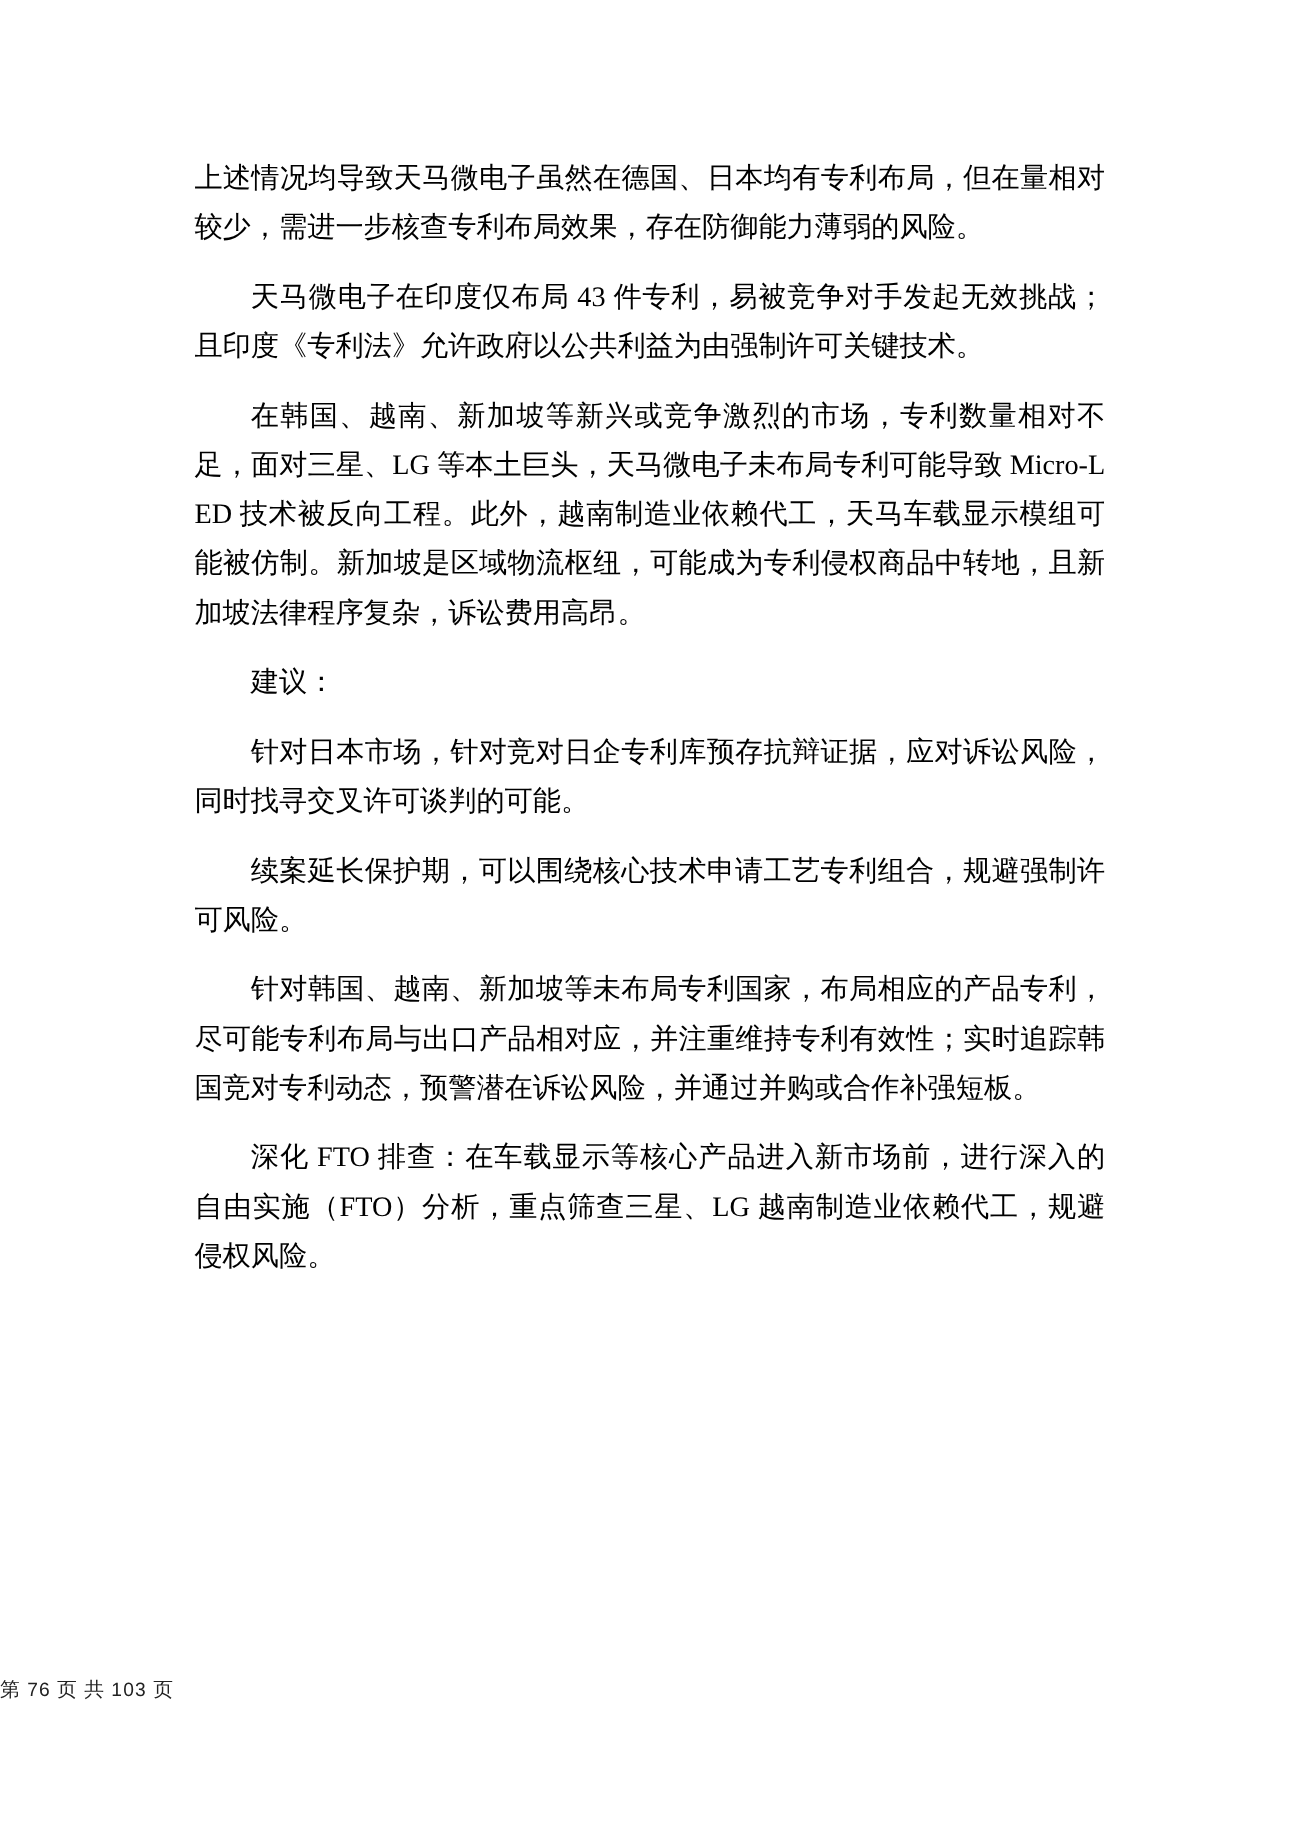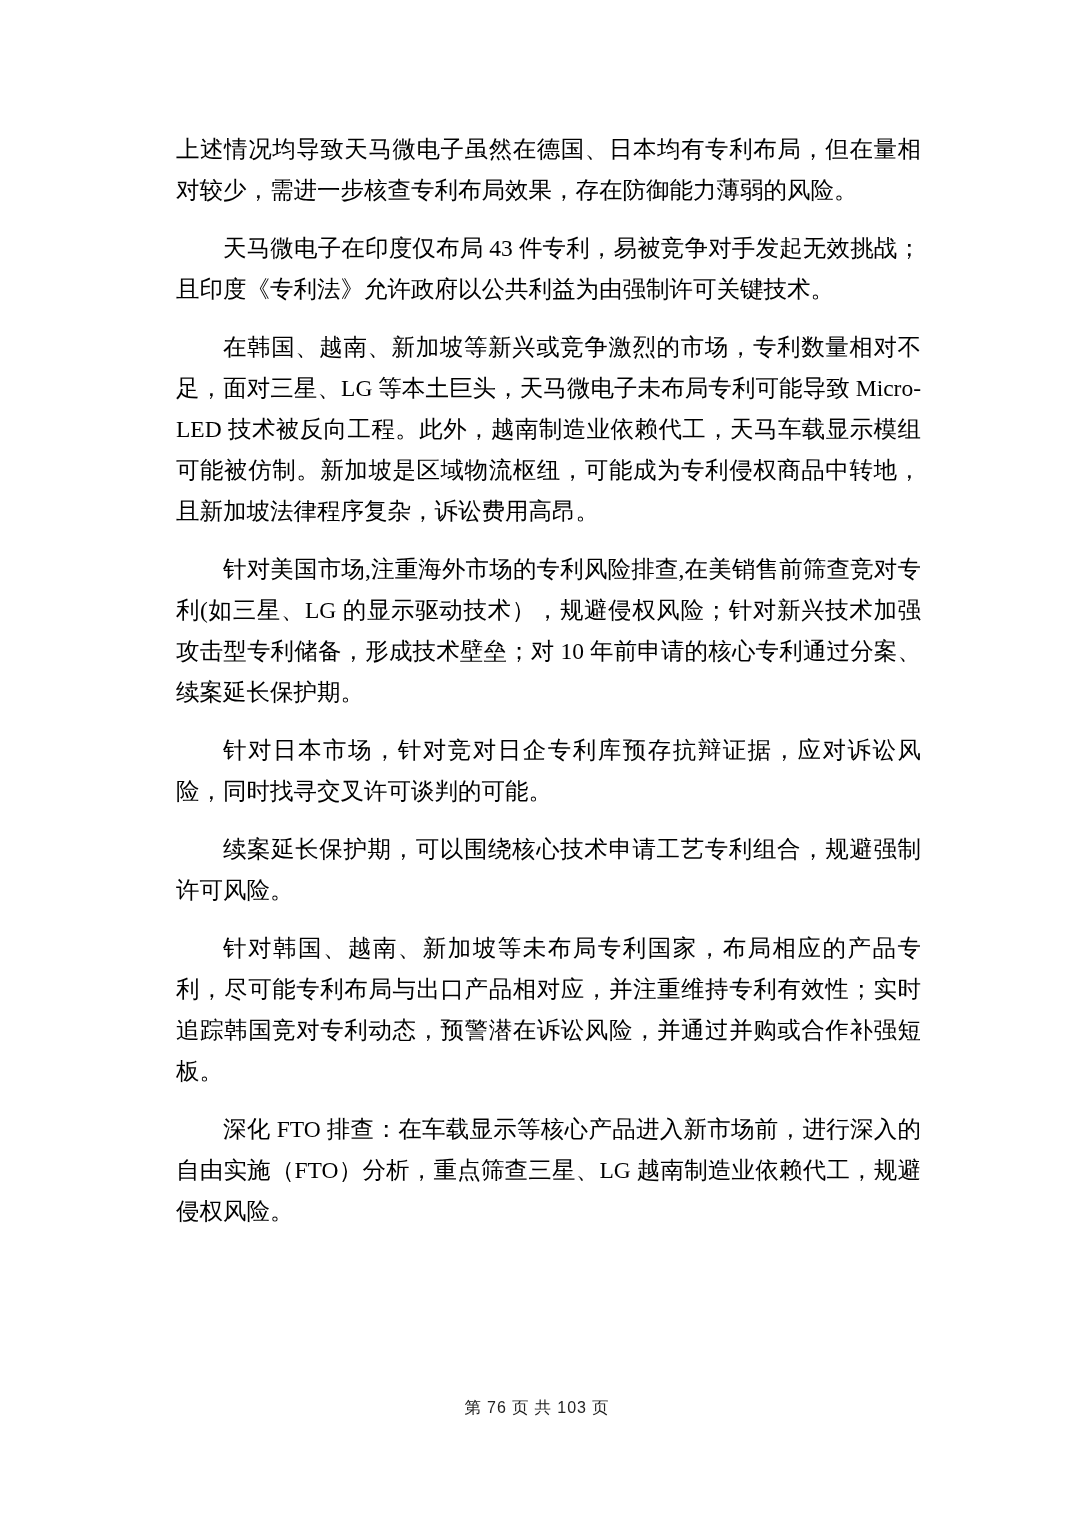--- a/index.html
+++ b/index.html
@@ -16,56 +16,56 @@
     font-family: "Liberation Serif", "DejaVu Serif", serif;
     overflow: hidden;
   }
   .content {
     position: absolute;
     left: 160px;
     top: 129px;
     width: 761px;
   }
   .para {
-    margin: 0 0 17px 16px;
+    margin: 0 0 17px 2px;
     font-size: 23.5px;
     line-height: 41px;
     text-align: justify;
     text-justify: inter-character;
     text-indent: 2em;
     word-break: break-all;
   }
   .para.no-indent {
     text-indent: 0;
   }
   .footer {
     position: absolute;
     left: 0;
     right: 0;
     top: 1396px;
-    text-align: center;
+    text-align: left;
     font-size: 16.5px;
     line-height: 24px;
     color: #222222;
     letter-spacing: 1px;
   }
   .footer .num {
     font-family: "Liberation Sans", "DejaVu Sans", sans-serif;
     font-size: 16px;
   }
 </style>
 </head>
 <body>
 
 <div class="page">
   <div class="content">
       <p class="para no-indent">上述情况均导致天马微电子虽然在德国、日本均有专利布局，但在量相对较少，需进一步核查专利布局效果，存在防御能力薄弱的风险。</p>
       <p class="para">天马微电子在印度仅布局 43 件专利，易被竞争对手发起无效挑战；且印度《专利法》允许政府以公共利益为由强制许可关键技术。</p>
       <p class="para">在韩国、越南、新加坡等新兴或竞争激烈的市场，专利数量相对不足，面对三星、LG 等本土巨头，天马微电子未布局专利可能导致 Micro-LED 技术被反向工程。此外，越南制造业依赖代工，天马车载显示模组可能被仿制。新加坡是区域物流枢纽，可能成为专利侵权商品中转地，且新加坡法律程序复杂，诉讼费用高昂。</p>
-      <p class="para">针对美国市场,注重海外市场的专利风险排查,在美销售前筛查竞对专利(如三星、LG 的显示驱动技术），规避侵权风险；针对新兴技术加强攻击型专利储备，形成技术壁垒；对 10 年前申请的核心专利通过分案、续案延长保护期。</p>
+      <p class="para">建议：</p>
       <p class="para">针对日本市场，针对竞对日企专利库预存抗辩证据，应对诉讼风险，同时找寻交叉许可谈判的可能。</p>
       <p class="para">续案延长保护期，可以围绕核心技术申请工艺专利组合，规避强制许可风险。</p>
       <p class="para">针对韩国、越南、新加坡等未布局专利国家，布局相应的产品专利，尽可能专利布局与出口产品相对应，并注重维持专利有效性；实时追踪韩国竞对专利动态，预警潜在诉讼风险，并通过并购或合作补强短板。</p>
       <p class="para">深化 FTO 排查：在车载显示等核心产品进入新市场前，进行深入的自由实施（FTO）分析，重点筛查三星、LG 越南制造业依赖代工，规避侵权风险。</p>
     </div>
   <div class="footer">
     <span>第</span>
     <span class="num">76</span>
     <span>页 共</span>
     <span class="num">103</span>

